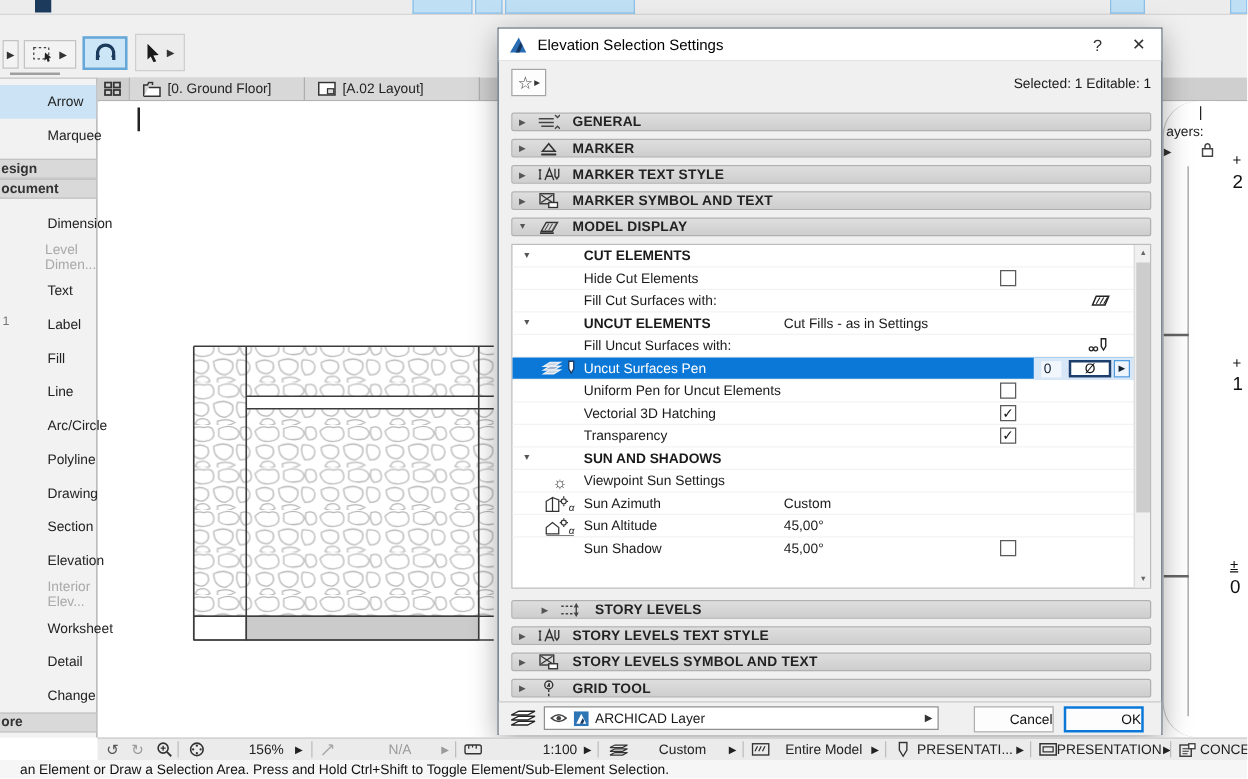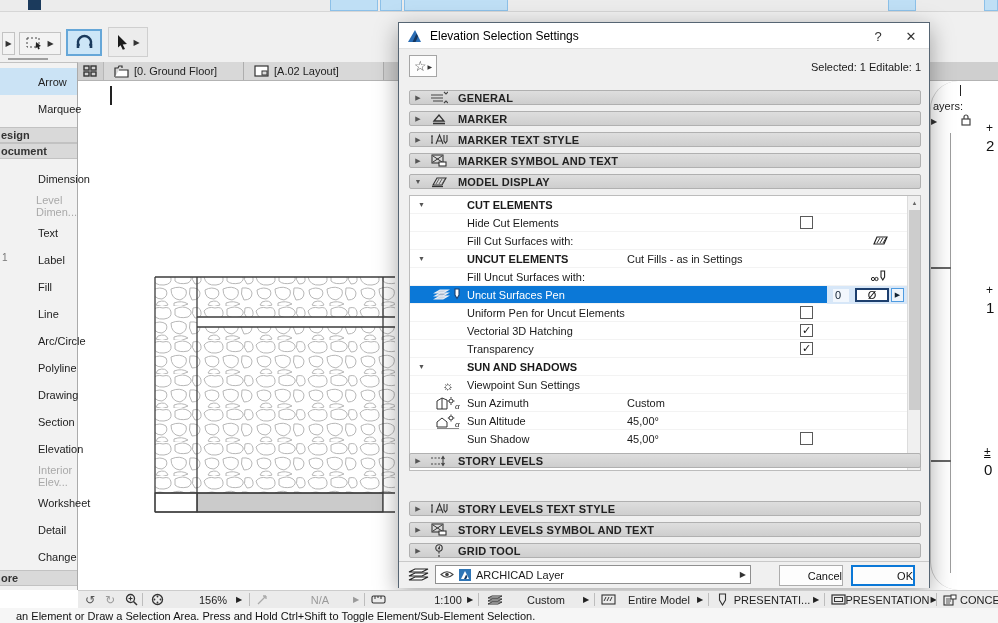--- a/index.html
+++ b/index.html
@@ -457,21 +457,21 @@
         <div class="btn" style="top:0;">
             <span>▲</span>
           </div>
         <div class="thumb" style="top:14px;height:200px;"></div>
         <div class="btn" style="bottom:0;">
             <span>▼</span>
           </div>
       </div>
     </div>
 
-    <div class="acc" style="top:430px;">
+    <div class="acc" style="top:457px;padding-left:18px;">
       <span class="ar">▶</span>
       <span class="ic">
           <svg width="18" height="12" viewBox="0 0 18 12">
             <g stroke="#444" fill="none" stroke-width="1.1">
               <path d="M1 3 h10" stroke-dasharray="2 1.5"></path>
               <path d="M1 9 h10" stroke-dasharray="2 1.5"></path>
               <path d="M13 1 v10 M11.5 4 L13 1.5 14.5 4 M11.5 8 L13 10.5 14.5 8"></path>
             </g>
           </svg>
         </span>

